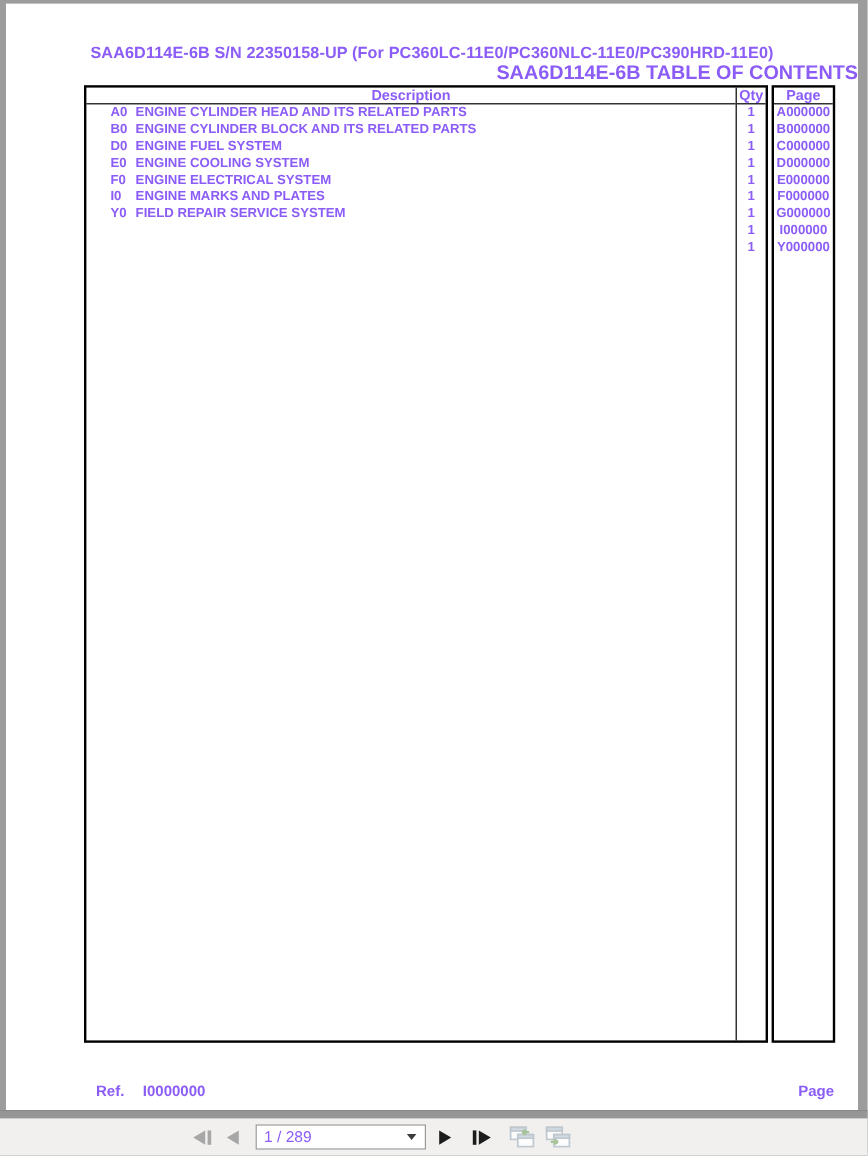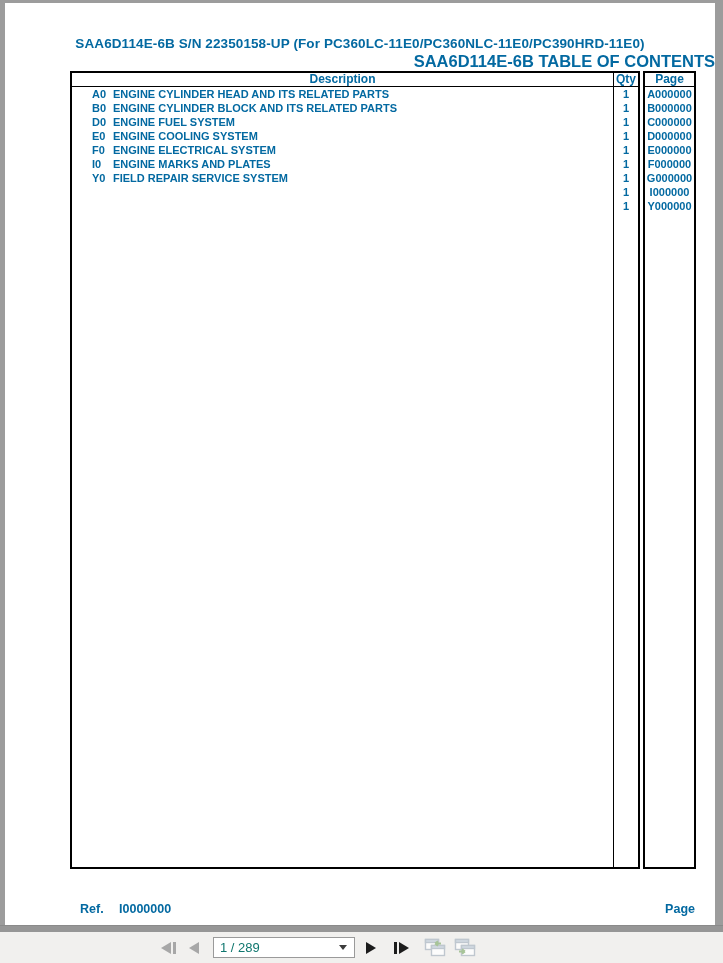--- a/index.html
+++ b/index.html
@@ -10,21 +10,21 @@
     font-family: "Liberation Sans", sans-serif;
     overflow: hidden;
   }
 
   
   .page {
     position: absolute;
     left: 5px; top: 3px;
     width: 710px; height: 922px;
     background: #ffffff;
-    color: #0369a1;
+    color: #8b5cf6;
   }
   .doc-title1 {
     position: absolute; left: 0; top: 33px; width: 100%;
     text-align: center; font-weight: bold; font-size: 13.5px;
     letter-spacing: 0.1px;
   }
   .doc-title2 {
     position: absolute; left: 0; top: 49px; width: 100%;
     text-align: right; font-weight: bold; font-size: 16.5px;
   }
@@ -94,21 +94,21 @@
   .bar-g { width: 3px; height: 12px; background: #a7a7a7; }
   .bar-b { width: 3px; height: 12px; background: #1c1c1c; }
   .gap2 { display: inline-block; width: 2px; }
 
   .page-combo {
     position: absolute; left: 213px; top: 5px;
     width: 142px; height: 21px;
     background: #ffffff;
     border: 1px solid #9a9a9a;
     display: flex; align-items: center;
-    font-size: 13px; color: #0f766e;
+    font-size: 13px; color: #8b5cf6;
   }
   .page-combo .combo-text { padding-left: 6px; flex: 1; }
   .combo-caret {
     width: 0; height: 0; margin-right: 7px;
     border-left: 4px solid transparent; border-right: 4px solid transparent;
     border-top: 5px solid #3c3c3c;
   }
   .view-icon { opacity: 0.85; }
 </style>
 </head>

